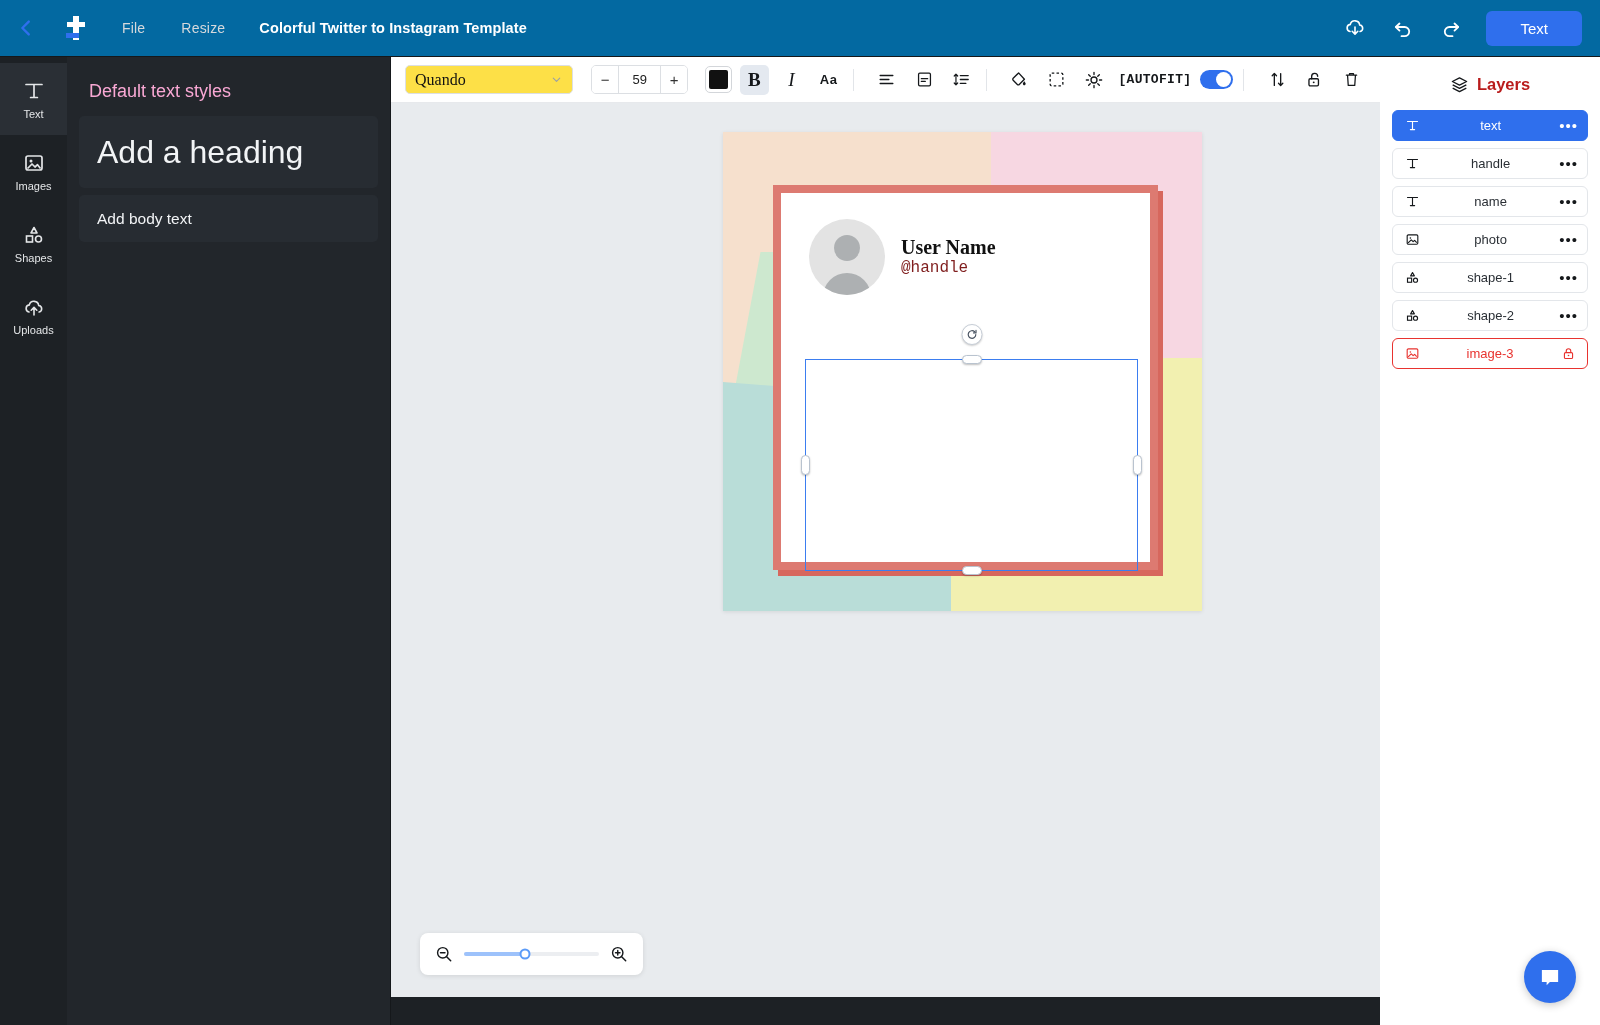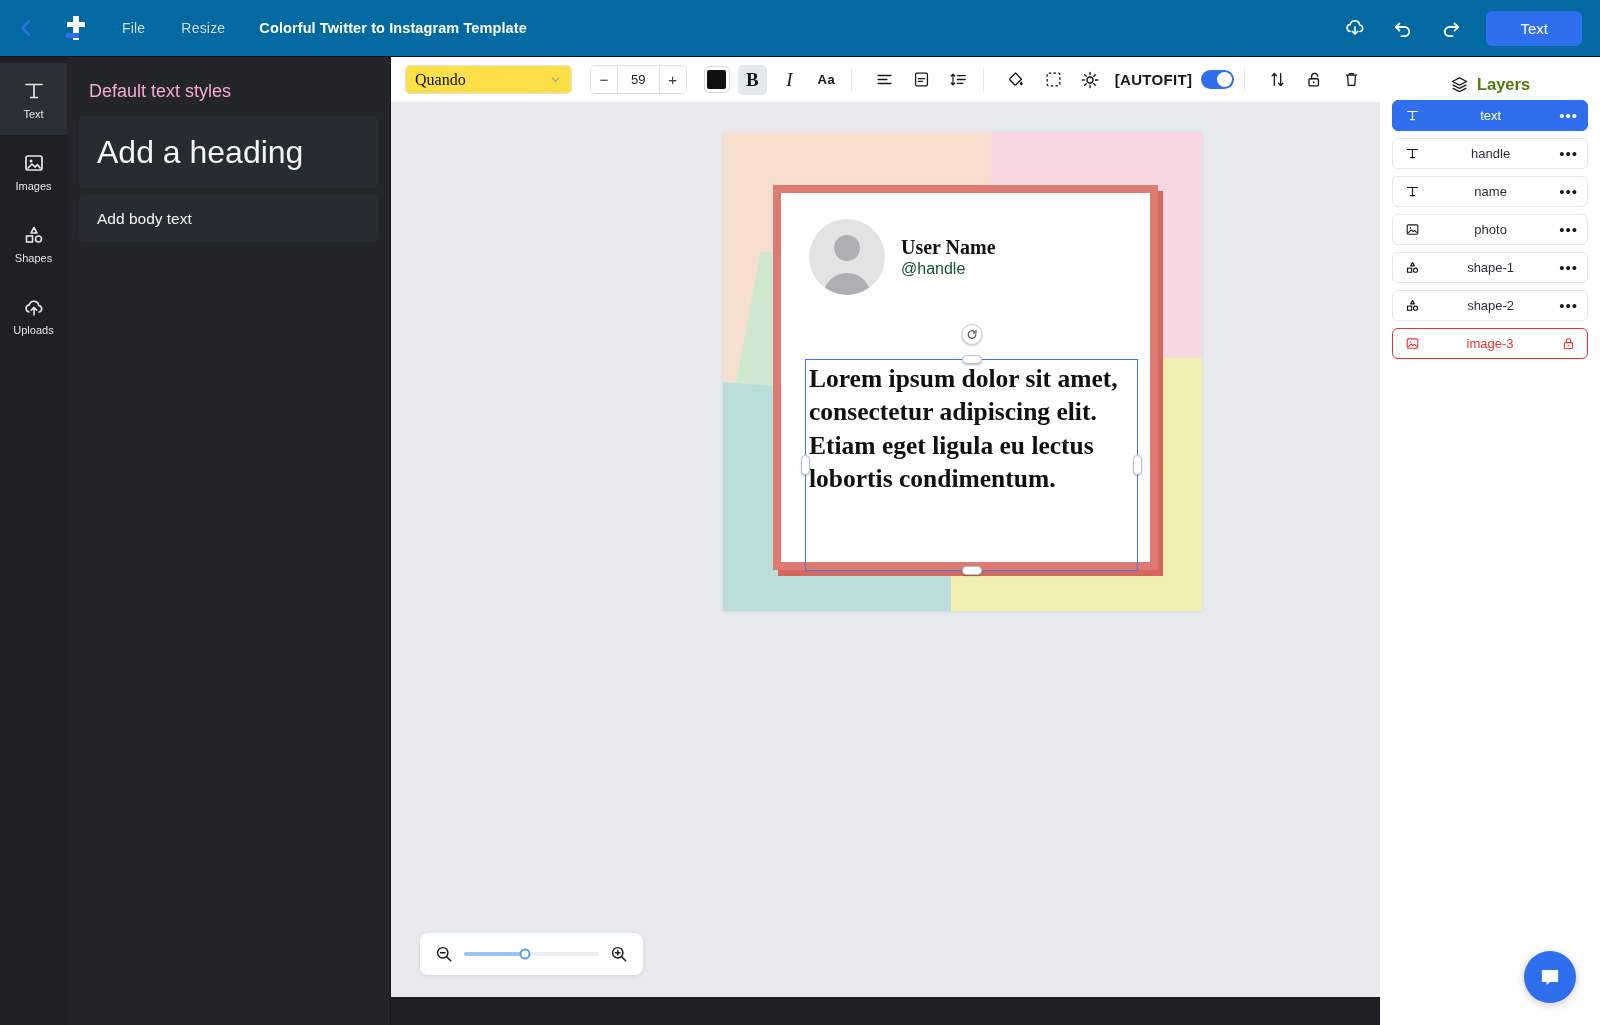--- a/index.html
+++ b/index.html
@@ -96,21 +96,21 @@
   }
   .swatch { width: 19px; height: 19px; border-radius: 2px; }
   .tb-btn {
     width: 30px; height: 30px; border-radius: 5px; display: flex;
     align-items: center; justify-content: center; cursor: pointer; margin-left: 8px;
     color: #15181b;
   }
   .tb-btn.active { background: #e4e9f0; }
   .tb-sep { width: 1px; height: 22px; background: #e2e5e9; margin: 0 10px; }
   .autofit-label {
-    font-family: Liberation Sans, sans-serif; font-size: 15px;
+    font-family: Liberation Mono, monospace; font-size: 13px;
     font-weight: bold; color: #15181b; letter-spacing: .3px; margin-left: 10px;
   }
   .toggle {
     margin-left: 9px; width: 34px; height: 19px; border-radius: 10px;
     background: #2f6fed; position: relative; cursor: pointer;
   }
   .toggle .knob {
     position: absolute; right: 2px; top: 2px; width: 15px; height: 15px;
     border-radius: 50%; background: #fff;
   }
@@ -154,21 +154,21 @@
   }
   .avatar .body {
     position: absolute; left: 50%; bottom: -12px; transform: translateX(-50%);
     width: 48px; height: 34px; border-radius: 24px 24px 0 0; background: #adb0b2;
   }
   .uname {
     font-family: "Liberation Serif", serif; font-size: 20px; font-weight: bold;
     color: #111; line-height: 1.15;
   }
   .uhandle {
-    font-family: Liberation Sans, sans-serif; font-size: 16px; color: #14532d; line-height: 1.2;
+    font-family: Liberation Mono, monospace; font-size: 16px; color: #7f1d1d; line-height: 1.2;
   }
   .tweet-text {
     position: absolute; left: 26px; top: 168px; width: 329px; height: 208px;
     font-family: "Liberation Serif", serif; font-size: 25.5px; font-weight: bold;
     line-height: 1.31; color: #111; padding: 1px 2px;
   }
 
   
   .sel-box {
     position: absolute; left: 24px; top: 166px; width: 333px; height: 212px;
@@ -202,21 +202,21 @@
     width: 11px; height: 11px; border-radius: 50%; background: #fff; border: 2px solid #5b9bf8;
   }
 
   
   .layers {
     position: absolute; left: 1380px; top: 57px; width: 220px; height: 968px;
     background: #ffffff; z-index: 16; padding-top: 18px;
   }
   .layers-title {
     display: flex; align-items: center; justify-content: center; gap: 8px;
-    font-size: 16.5px; font-weight: bold; color: #4d7c0f; padding-bottom: 6px;
+    font-size: 16.5px; font-weight: bold; color: #b91c1c; padding-bottom: 16px;
   }
   .layer-row {
     height: 31px; margin: 0 12px 7px 12px; border: 1px solid #e3e6ea; border-radius: 6px;
     display: flex; align-items: center; padding: 0 9px; cursor: pointer; background: #fff;
   }
   .layer-row.selected { background: #2f6fed; border-color: #2f6fed; }
   .layer-row.selected .layer-name, .layer-row.selected .layer-dots { color: #fff; }
   .layer-row.locked { border: 1.5px solid #e8332f; }
   .layer-row.locked .layer-name { color: #e8332f; }
   .layer-icon { width: 20px; display: flex; align-items: center; justify-content: center; color: #15181b; }
@@ -423,21 +423,20 @@
           <div class="avatar">
             <div class="head"></div>
             <div class="body"></div>
           </div>
           <div>
             <div class="uname">User Name</div>
             <div class="uhandle">@handle</div>
           </div>
         </div>
 
-        <div class="tweet-text">Lorem ipsum dolor sit amet, consectetur adipiscing elit. Etiam eget ligula eu lectus lobortis condimentum.</div>
 
         <div class="sel-box">
           <div class="rotate-handle">
             <svg width="13" height="13" viewBox="0 0 24 24">
               <path d="M19 12a7 7 0 1 1-2.1-5" fill="none" stroke="#4b5563" stroke-width="2.2" stroke-linecap="round"></path>
               <path d="M19.4 4.4V9h-4.6" fill="none" stroke="#4b5563" stroke-width="2.2" stroke-linecap="round" stroke-linejoin="round"></path>
             </svg>
           </div>
           <div class="handle h-top"></div>
           <div class="handle h-bot"></div>

